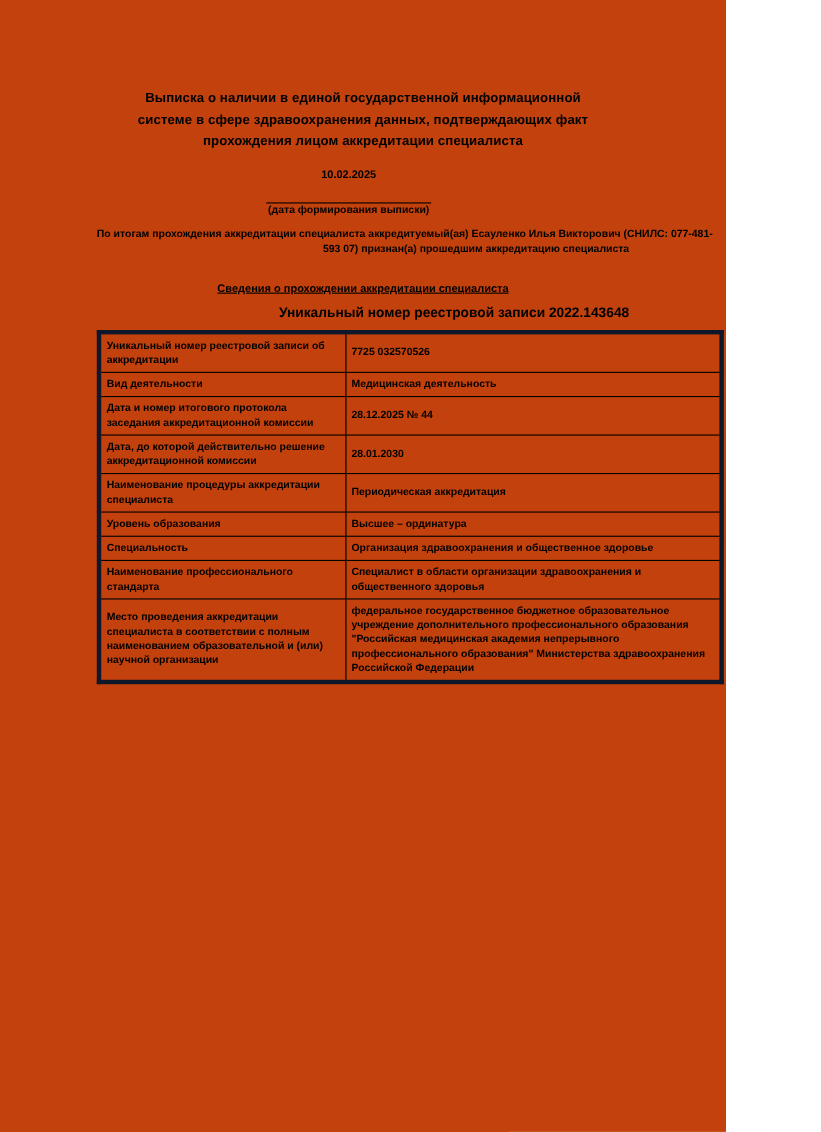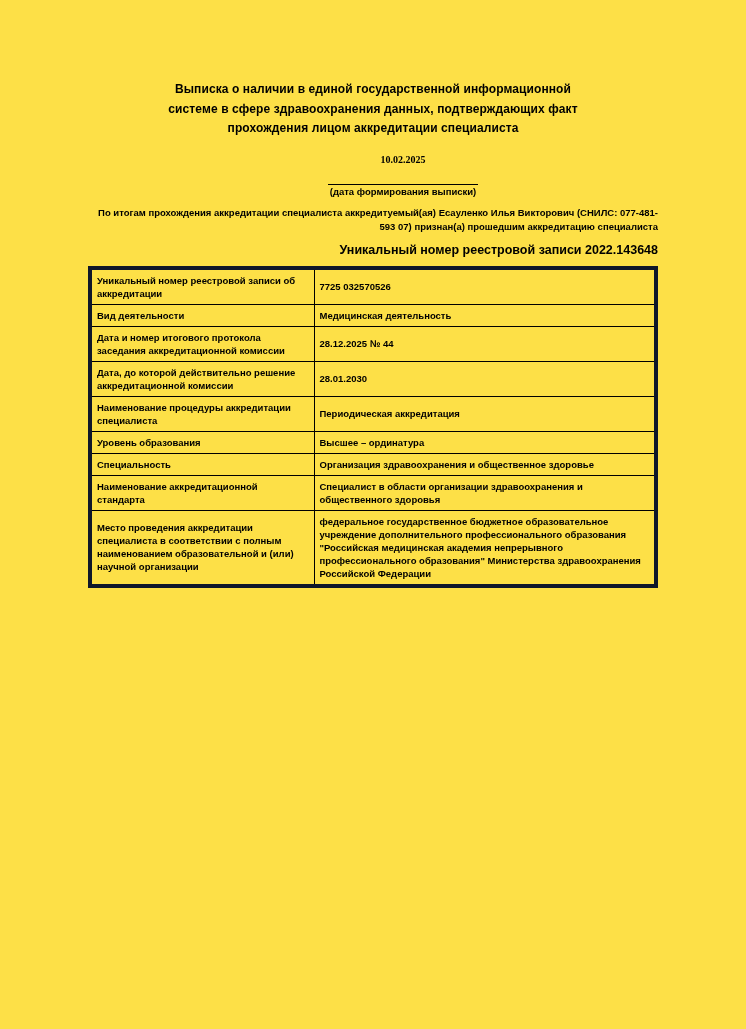--- a/index.html
+++ b/index.html
@@ -7,43 +7,42 @@
   body {
     width: 746px;
     height: 1029px;
     font-family: "Liberation Sans", sans-serif;
     color: #000000;
     font-weight: bold;
     position: relative;
     overflow: hidden;
   }
   .page {
-    width: 746px;
+    width: 660px;
     height: 1029px;
     padding: 80px 88px 0 88px;
-    background: #fde047;
+    background: #c2410c;
   }
   .doc-title {
     text-align: center;
     font-size: 12px;
     line-height: 19.5px;
     letter-spacing: 0.1px;
   }
   .date-block {
     width: 150px;
     margin: 14px 180px 0 auto;
     text-align: center;
     font-size: 10px;
   }
   .date-value {
     display: block;
     padding-bottom: 18px;
     border-bottom: 1.5px solid #000;
     line-height: 13px;
-    font-family: Liberation Serif, serif;
   }
   .date-caption {
     display: block;
     font-size: 9.5px;
     line-height: 12px;
     margin-top: 1px;
     white-space: nowrap;
   }
   .intro {
     margin-top: 8px;
@@ -97,20 +96,21 @@
   <div class="date-block">
     <span class="date-value">10.02.2025</span>
     <span class="date-caption">(дата формирования выписки)</span>
   </div>
 
   <div class="intro">
     <div>По итогам прохождения аккредитации специалиста аккредитуемый(ая) Есауленко Илья Викторович (СНИЛС: 077-481-</div>
     <div>593 07) признан(а) прошедшим аккредитацию специалиста</div>
   </div>
 
+  <div class="section-header">Сведения о прохождении аккредитации специалиста</div>
 
   <div class="registry-header">Уникальный номер реестровой записи 2022.143648</div>
 
   <table class="accr">
     <tbody id="accr-table-body">
         <tr>
           <td class="label-cell">Уникальный номер реестровой записи об аккредитации</td>
           <td class="value-cell">7725 032570526</td>
         </tr>
         <tr>
@@ -131,21 +131,21 @@
         </tr>
         <tr>
           <td class="label-cell">Уровень образования</td>
           <td class="value-cell">Высшее – ординатура</td>
         </tr>
         <tr>
           <td class="label-cell">Специальность</td>
           <td class="value-cell">Организация здравоохранения и общественное здоровье</td>
         </tr>
         <tr>
-          <td class="label-cell">Наименование аккредитационной стандарта</td>
+          <td class="label-cell">Наименование профессионального стандарта</td>
           <td class="value-cell">Специалист в области организации здравоохранения и общественного здоровья</td>
         </tr>
         <tr>
           <td class="label-cell">Место проведения аккредитации специалиста в соответствии с полным наименованием образовательной и (или) научной организации</td>
           <td class="value-cell">федеральное государственное бюджетное образовательное учреждение дополнительного профессионального образования "Российская медицинская академия непрерывного профессионального образования" Министерства здравоохранения Российской Федерации</td>
         </tr>
       </tbody>
   </table>
 
 </div>

